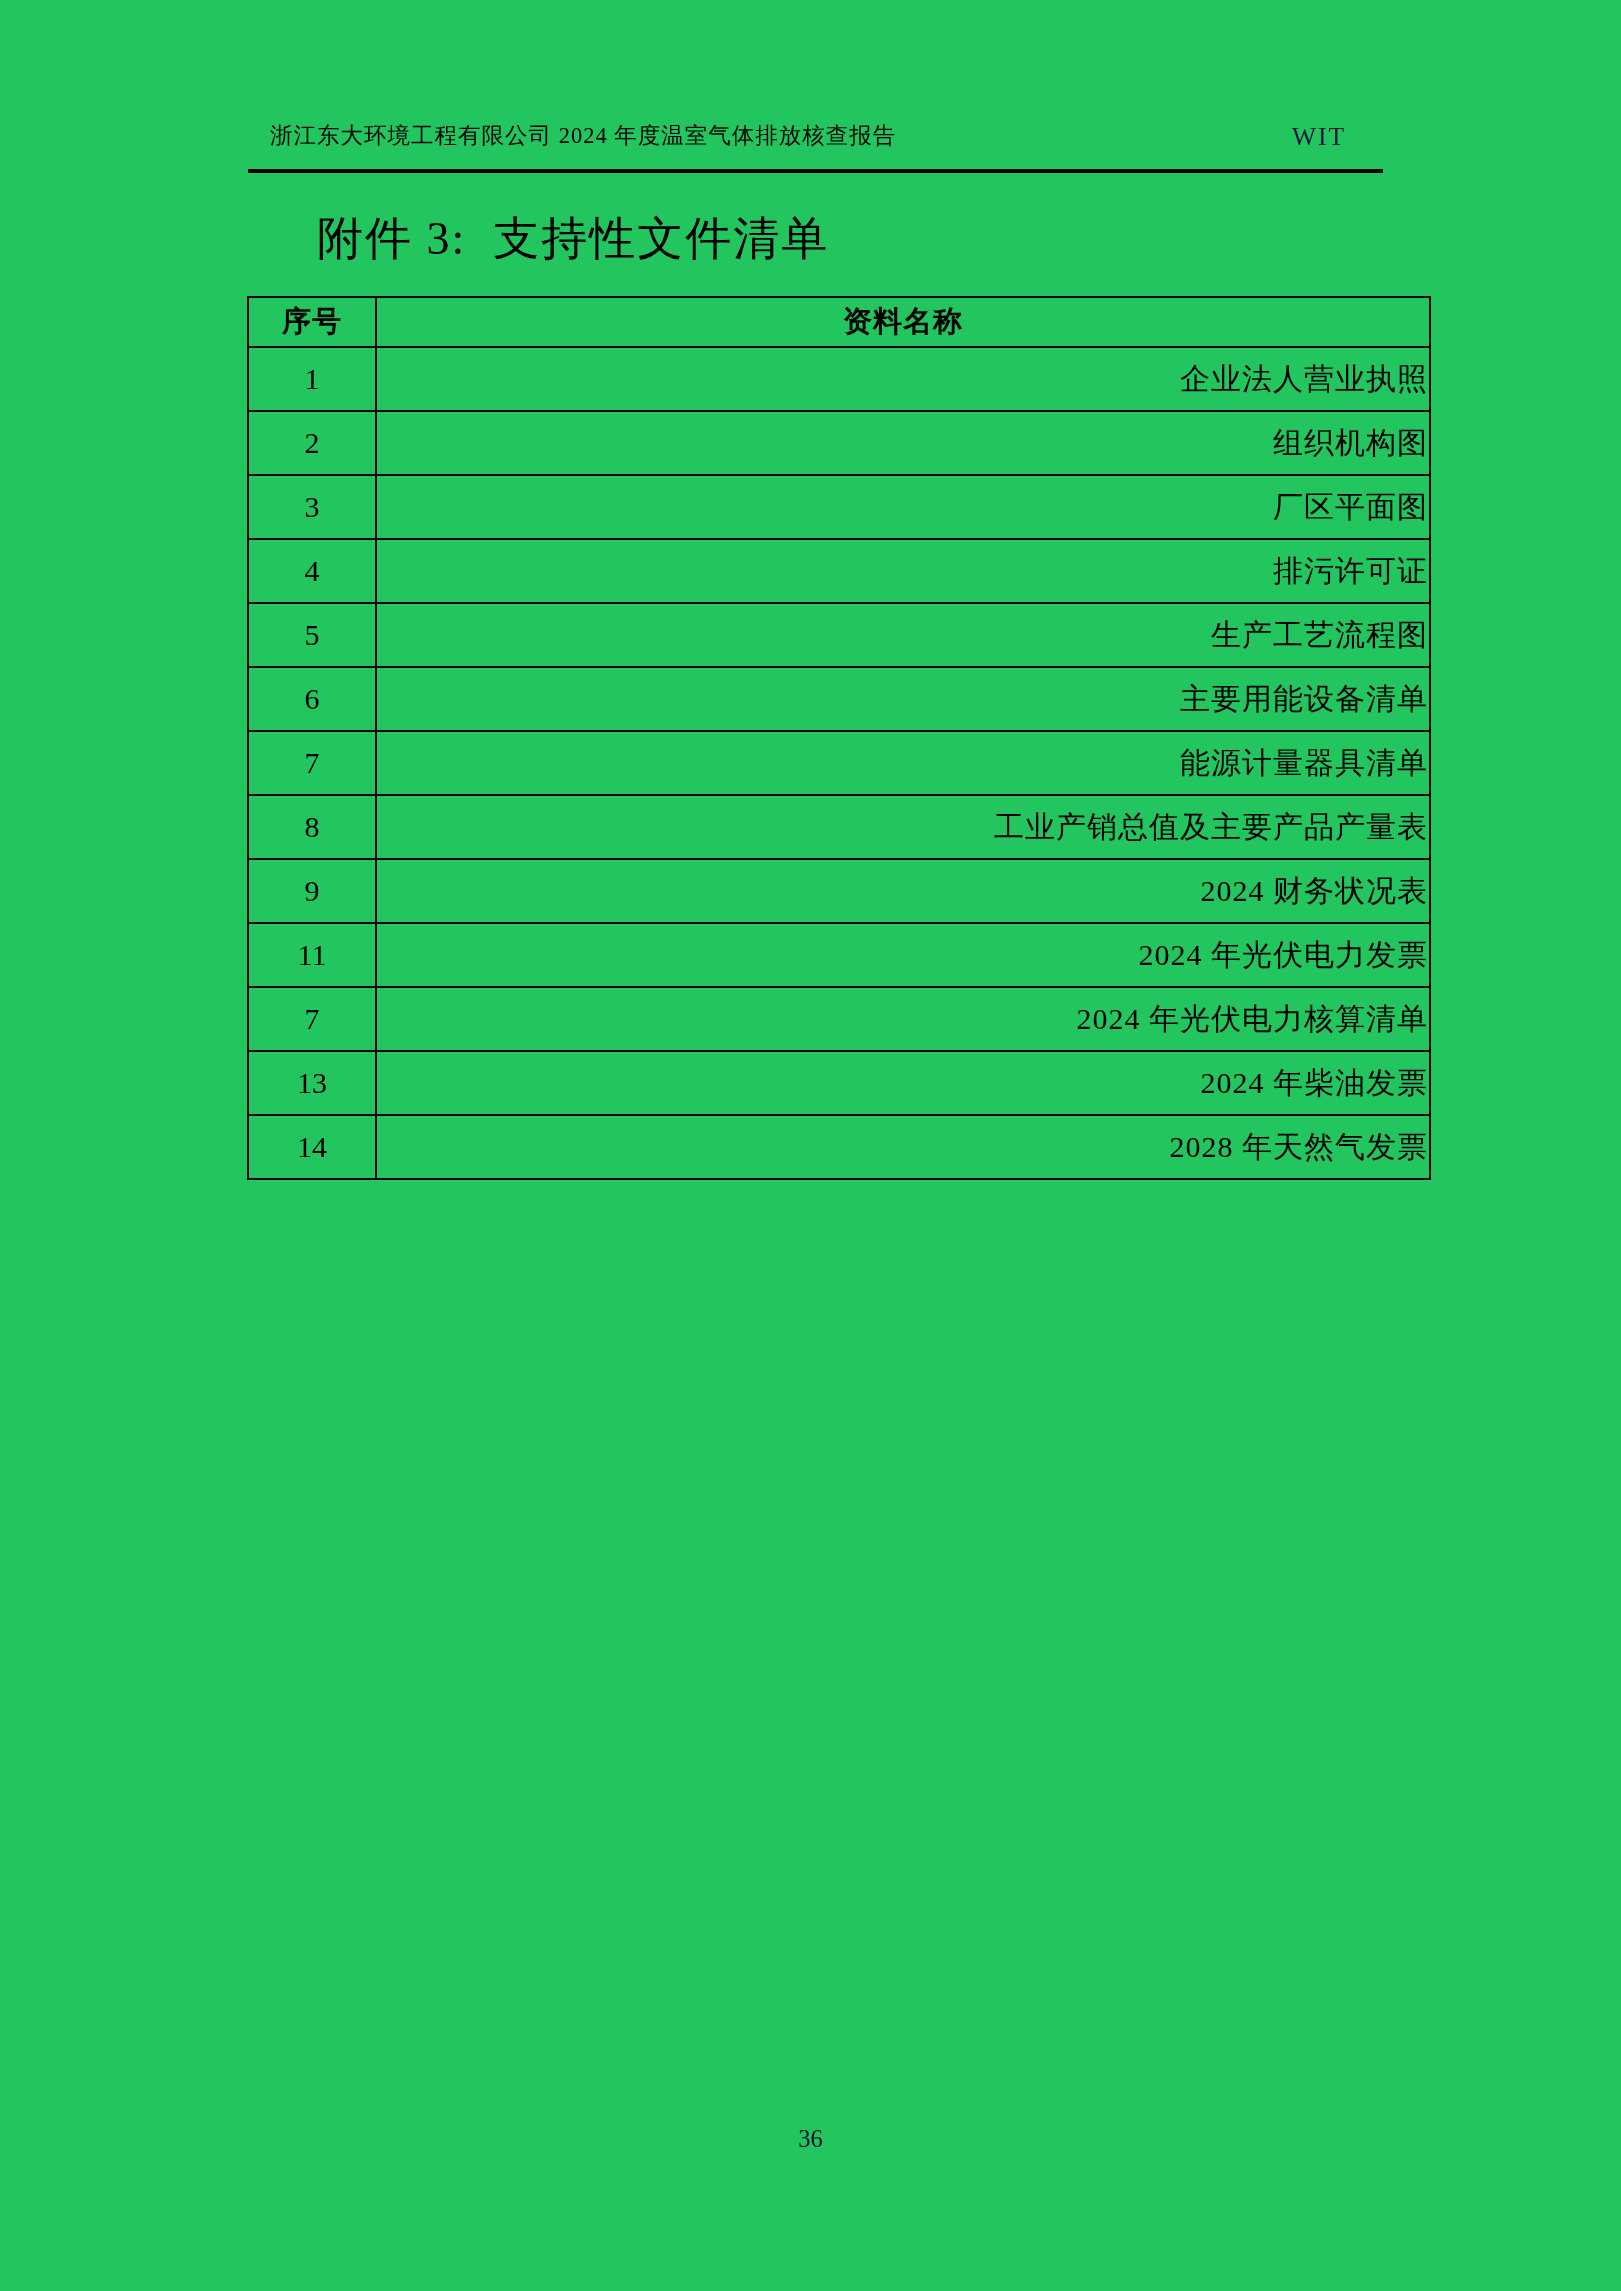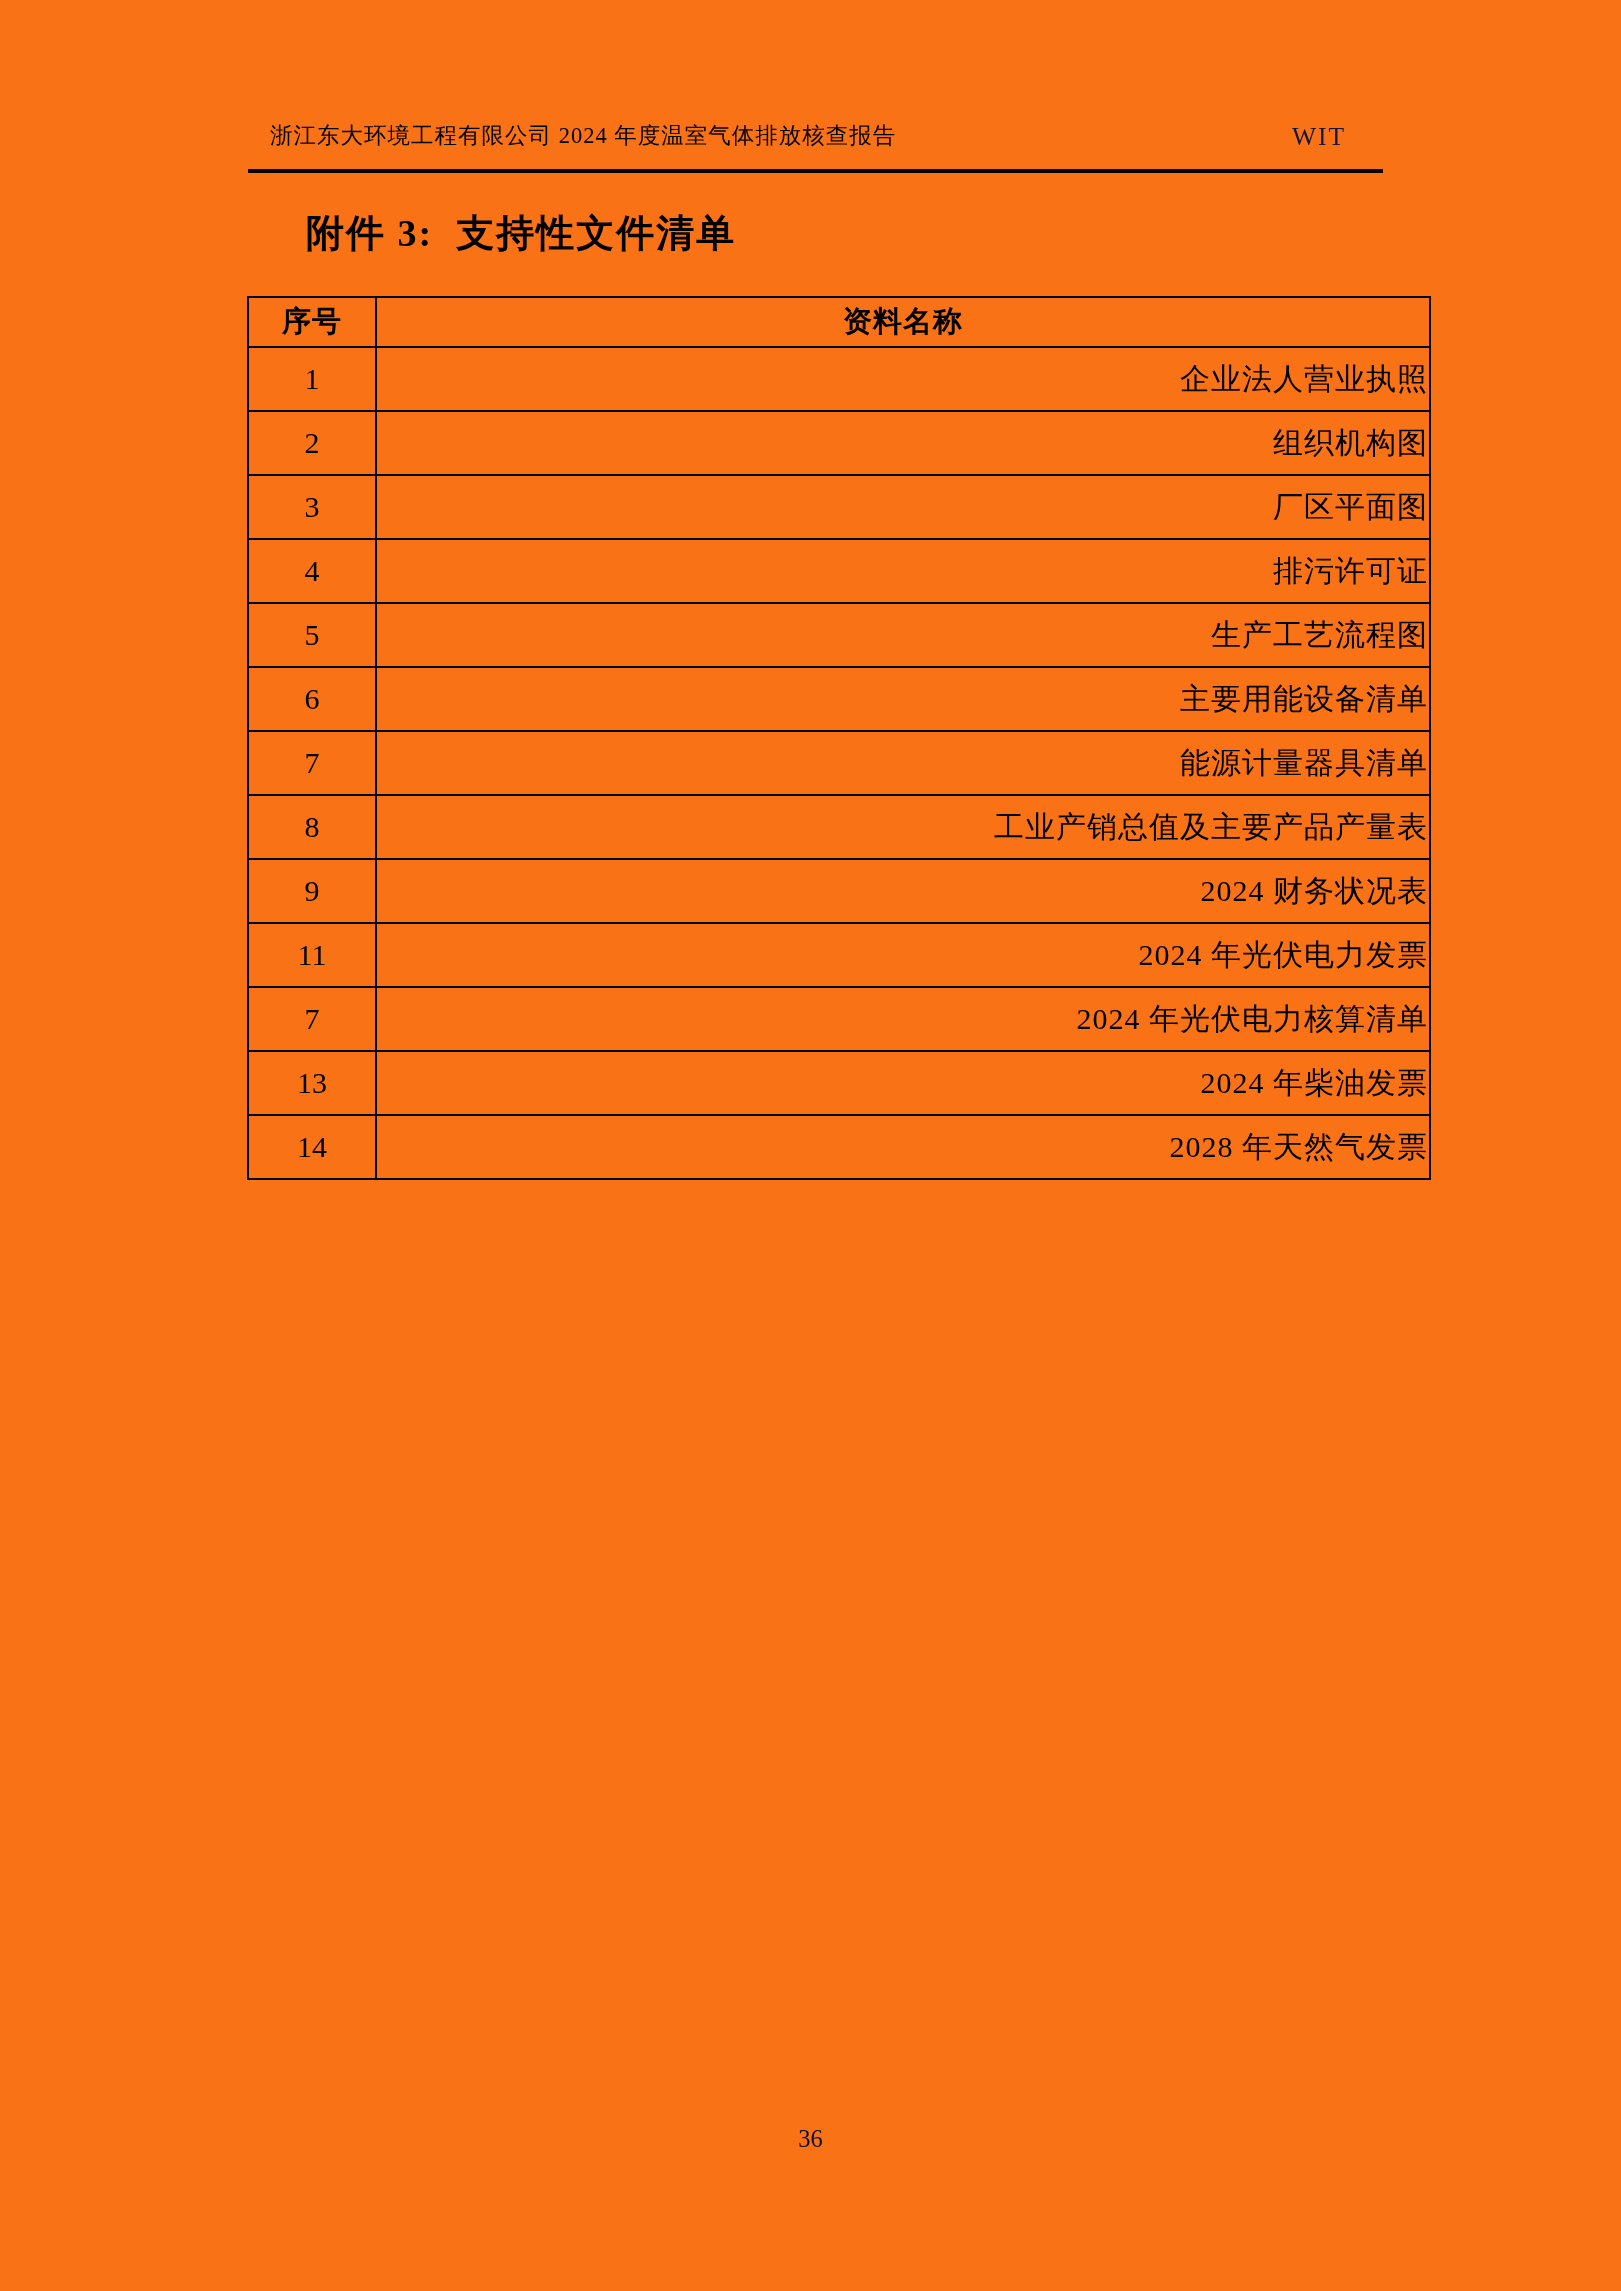--- a/index.html
+++ b/index.html
@@ -4,21 +4,21 @@
 <style>
   html, body {
     margin: 0;
     padding: 0;
     background: #ffffff;
   }
   .page {
     position: relative;
     width: 1621px;
     height: 2292px;
-    background: #f97316;
+    background: #22c55e;
     color: #000000;
     font-family: "Liberation Serif", "DejaVu Serif", serif;
     overflow: hidden;
   }
   .header-left {
     position: absolute;
     left: 270px;
     top: 120px;
     font-size: 22.5px;
     letter-spacing: 1px;
@@ -35,24 +35,24 @@
   .header-rule {
     position: absolute;
     left: 248px;
     top: 169px;
     width: 1135px;
     height: 3.9px;
     background: #000000;
   }
   .doc-title {
     position: absolute;
-    left: 306px;
+    left: 317px;
     top: 208px;
-    font-size: 38px;
-    font-weight: bold;
+    font-size: 46px;
+    font-weight: normal;
     white-space: pre;
     letter-spacing: 2px;
   }
   table.doc-table {
     position: absolute;
     left: 247px;
     top: 284px;
     width: 1182px;
     border-collapse: collapse;
     table-layout: fixed;

